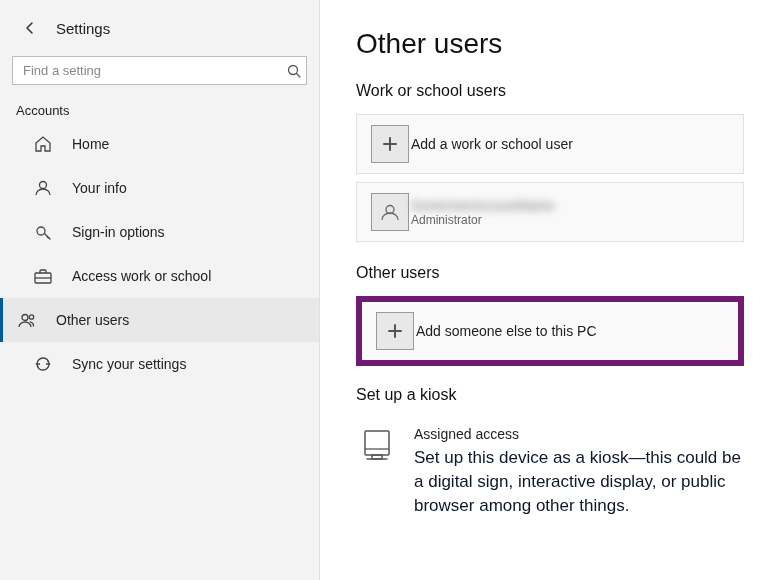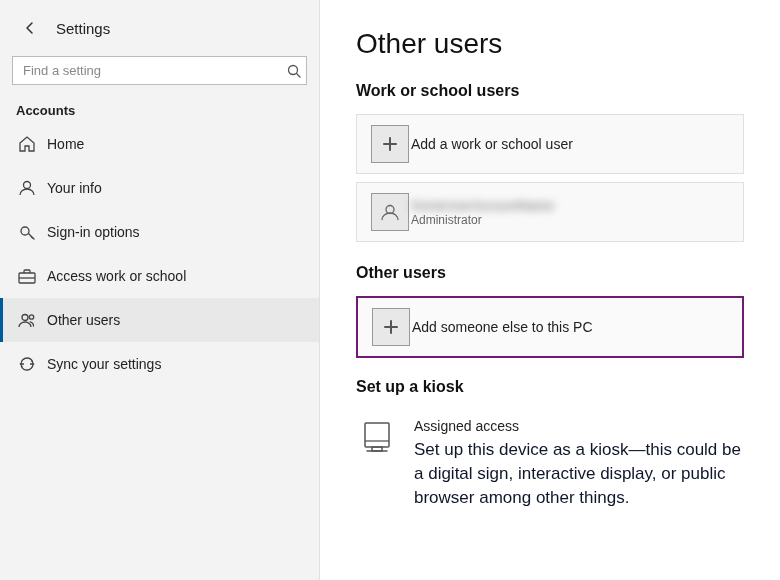--- a/index.html
+++ b/index.html
@@ -73,35 +73,35 @@
       top: 50%;
       transform: translateY(-50%);
       font-size: 13px;
       color: #555;
       cursor: pointer;
     }
 
     .sidebar-section-label {
       padding: 8px 16px 4px 16px;
       font-size: 13px;
-      font-weight: 700;
+      font-weight: 400;
       color: #222;
     }
 
     .sidebar-nav {
       display: flex;
       flex-direction: column;
     }
 
     .nav-item {
       display: flex;
       align-items: center;
-      padding: 10px 16px;
+      padding: 10px 32px;
       cursor: pointer;
-      gap: 9px;
+      gap: 18px;
       font-size: 14px;
       color: #222;
       min-height: 44px;
     }
 
     .nav-item.active {
       background: #e8e8e8;
       border-left: 3px solid #005a9e;
       padding-left: 13px;
     }
@@ -131,38 +131,38 @@
 
     .page-title {
       font-size: 28px;
       font-weight: 300;
       color: #111;
       margin-bottom: 22px;
     }
 
     .section-title {
       font-size: 16px;
-      font-weight: 700;
+      font-weight: 400;
       color: #111;
       margin-bottom: 14px;
     }
 
     .user-item {
       display: flex;
       align-items: center;
       padding: 10px 14px;
       gap: 2px;
       cursor: pointer;
       background: #f9f9f9;
       border: 1px solid #e0e0e0;
       margin-bottom: 8px;
     }
 
     .user-item.highlight {
-      border: 2px solid #701a75;
+      border: 6px solid #701a75;
       background: #fafafa;
     }
 
     .user-icon-circle {
       width: 38px;
       height: 38px;
       border: 1px solid #999;
       background: #e8e8e8;
       display: flex;
       align-items: center;

